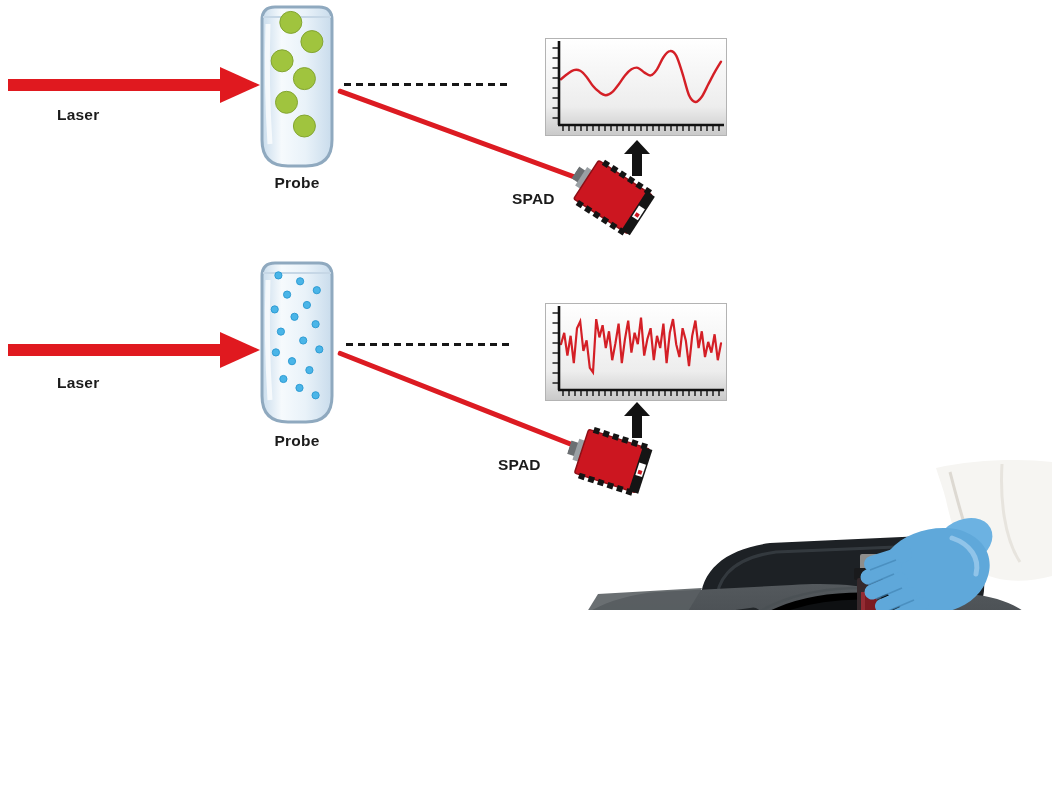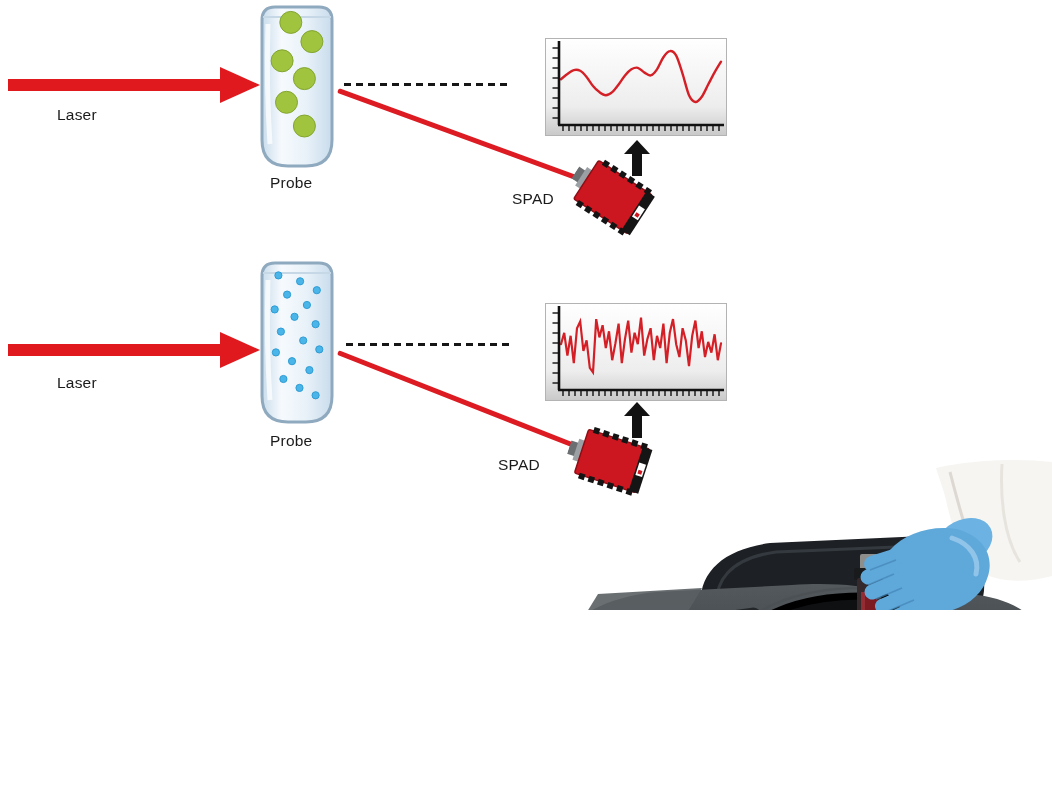--- a/index.html
+++ b/index.html
@@ -1,20 +1,20 @@
 <!DOCTYPE html>
 <html><head>
 <meta charset="utf-8">
 <style>
   * { margin:0; padding:0; box-sizing:border-box; }
   html,body { background:#ffffff; font-family:"Liberation Sans", sans-serif; }
-  .stage { position:relative; width:1052px; height:610px; background:#fff; overflow:hidden; }
+  .stage { position:relative; width:1052px; height:610px; background:#fff; overflow:hidden;font-weight:bold; }
   .stage > * { position:absolute; }
   .label { position:absolute; font-size:15.5px; color:#1b1b1b; letter-spacing:.2px; white-space:nowrap; }
-  .label.center { }
+  .label.center { text-align:center; }
   .dash { position:absolute; height:3px;
           background:repeating-linear-gradient(90deg,#161616 0 7px,transparent 7px 12px); }
   .beam { position:absolute; height:5px; background:#dc1b22; border-radius:2px;
           transform-origin:0 50%; }
   svg { display:block; }
 </style>
 </head>
 <body>
 
 <div class="stage">

